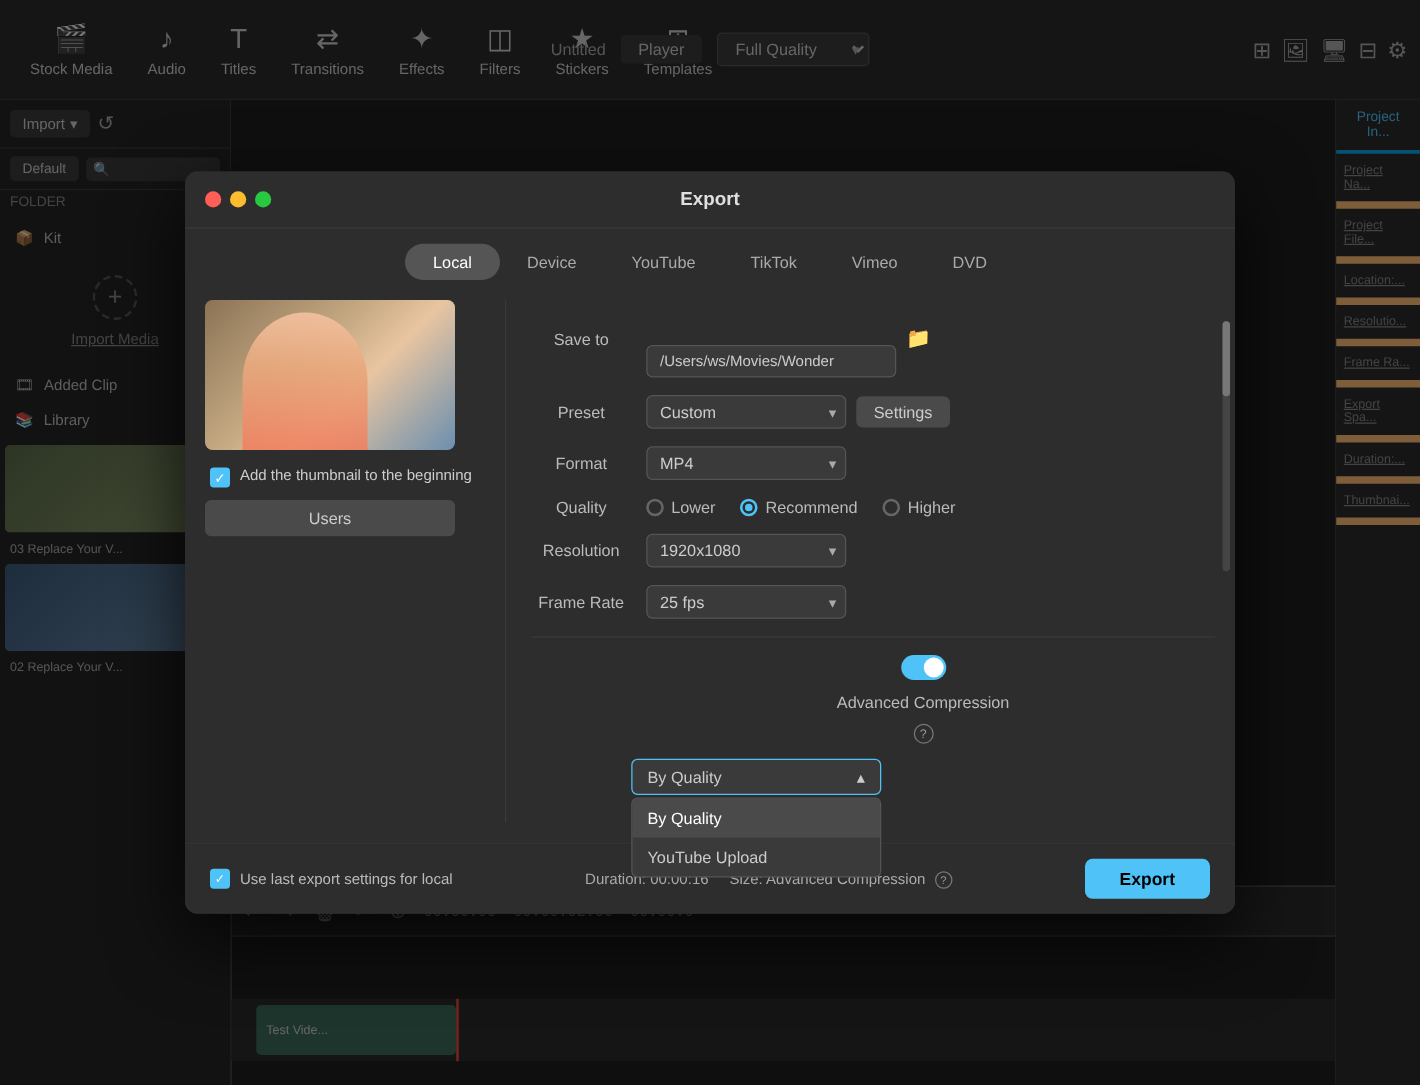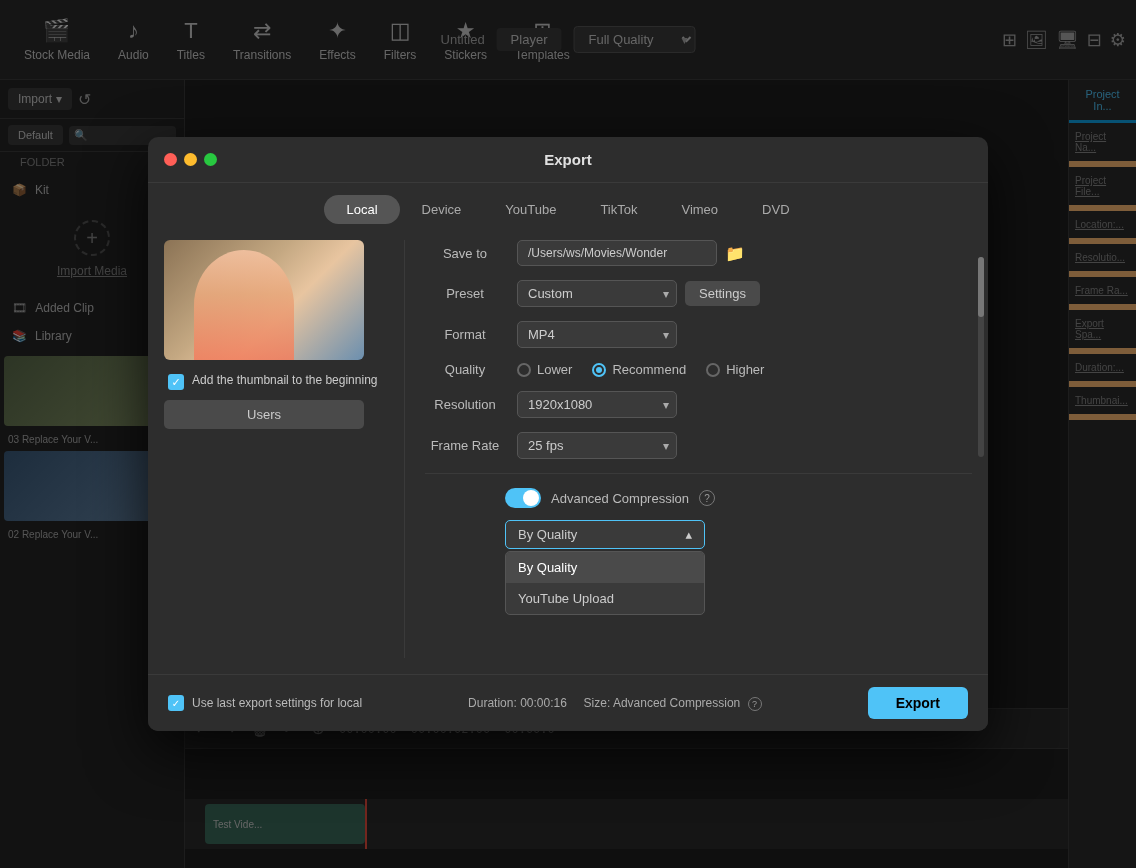--- a/index.html
+++ b/index.html
@@ -97,21 +97,21 @@
       border-radius: 4px;
       font-size: 12px;
       cursor: pointer;
       display: flex;
       align-items: center;
       gap: 4px;
     }
     .folder-label {
       color: #888;
       font-size: 11px;
-      padding: 4px 20px;
+      padding: 4px 8px;
       text-transform: uppercase;
     }
     .import-media-area {
       display: flex;
       flex-direction: column;
       align-items: center;
       padding: 16px 8px;
       color: #666;
       font-size: 12px;
       gap: 8px;
@@ -395,20 +395,21 @@
       flex: 1;
     }
     .path-input {
       background: #3a3a3a;
       border: 1px solid #555;
       border-radius: 5px;
       color: #ccc;
       padding: 5px 10px;
       font-size: 12px;
       width: 200px;
+      margin-top: 36px;
     }
     .folder-icon-btn {
       color: #aaa;
       cursor: pointer;
       font-size: 16px;
     }
     .select-dropdown {
       background: #3a3a3a;
       border: 1px solid #555;
       border-radius: 5px;
@@ -522,20 +523,21 @@
       align-items: center;
       justify-content: center;
       cursor: pointer;
     }
     .adv-comp-row {
       display: flex;
       align-items: center;
       gap: 10px;
       margin-bottom: 12px;
       padding-left: 80px;
+      flex-direction: column;
     }
 
     
     .comp-dropdown-wrapper {
       padding-left: 80px;
       position: relative;
       margin-bottom: 4px;
     }
     .comp-dropdown-btn {
       background: #3a3a3a;

